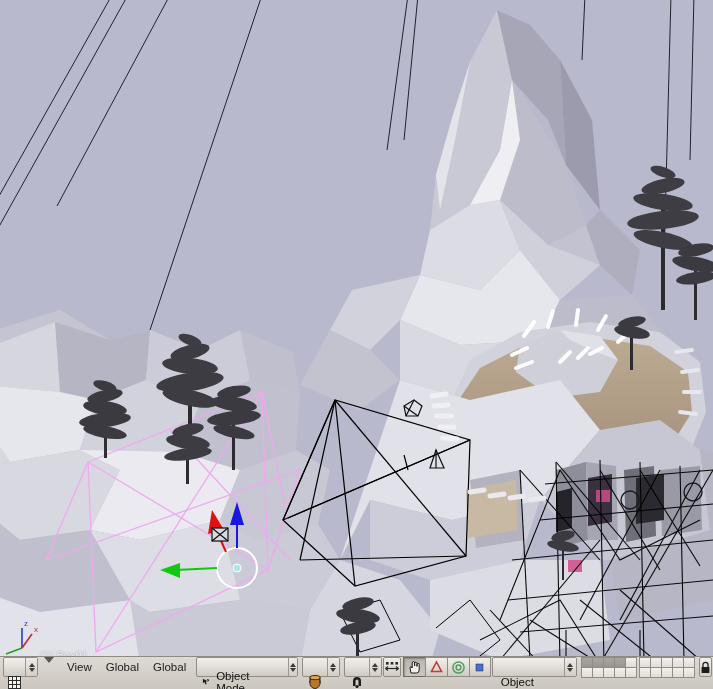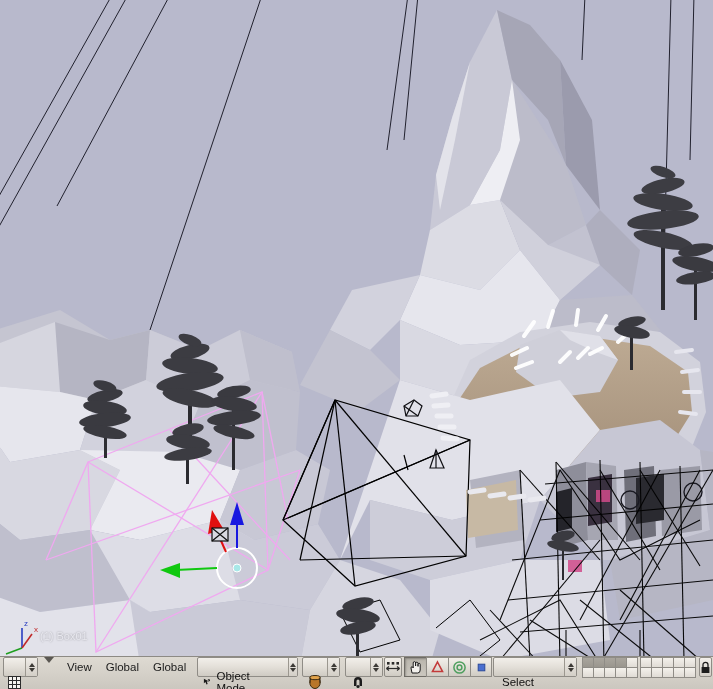--- a/index.html
+++ b/index.html
@@ -16,21 +16,21 @@
     position: absolute; left: 0; top: 0;
     width: 713px; height: 665px;
     background: #b8b9cc;
     overflow: hidden;
   }
   #scene-svg { position: absolute; left: 0; top: 0; width: 713px; height: 665px; display: block; }
 
   
   .vp-objname {
     position: absolute;
-    left: 40px; bottom: 23px;
+    left: 40px; bottom: 4px;
     color: #e8e8ef;
     font-size: 11px;
     font-family: "Liberation Sans", sans-serif;
     text-shadow: 0 0 2px rgba(0,0,0,.35);
     white-space: nowrap;
     pointer-events: none;
   }
 
   
   .axis-lbl { font-size: 8px; font-family: "Liberation Sans", sans-serif; }
@@ -555,21 +555,21 @@
       </div>
       <div class="iconbtn flat last">
         <svg width="15" height="15" viewBox="0 0 15 15">
           <rect x="4.2" y="4.2" width="6.6" height="6.6" fill="#4a6fd0" stroke="#2d4a99" stroke-width="1"></rect>
         </svg>
       </div>
     </div>
 
     <div class="combo">
       <div class="cbody txt" style="padding-left:8px;">
-        <span style="padding-right:22px;">Select</span>
+        <span style="padding-right:22px;">Object</span>
       </div>
       <div class="spin">
         <div class="up"></div>
           <div class="dn"></div>
       </div>
     </div>
 
     <div class="layers">
       <div class="layerblock">
         <div class="lcell on"></div>

